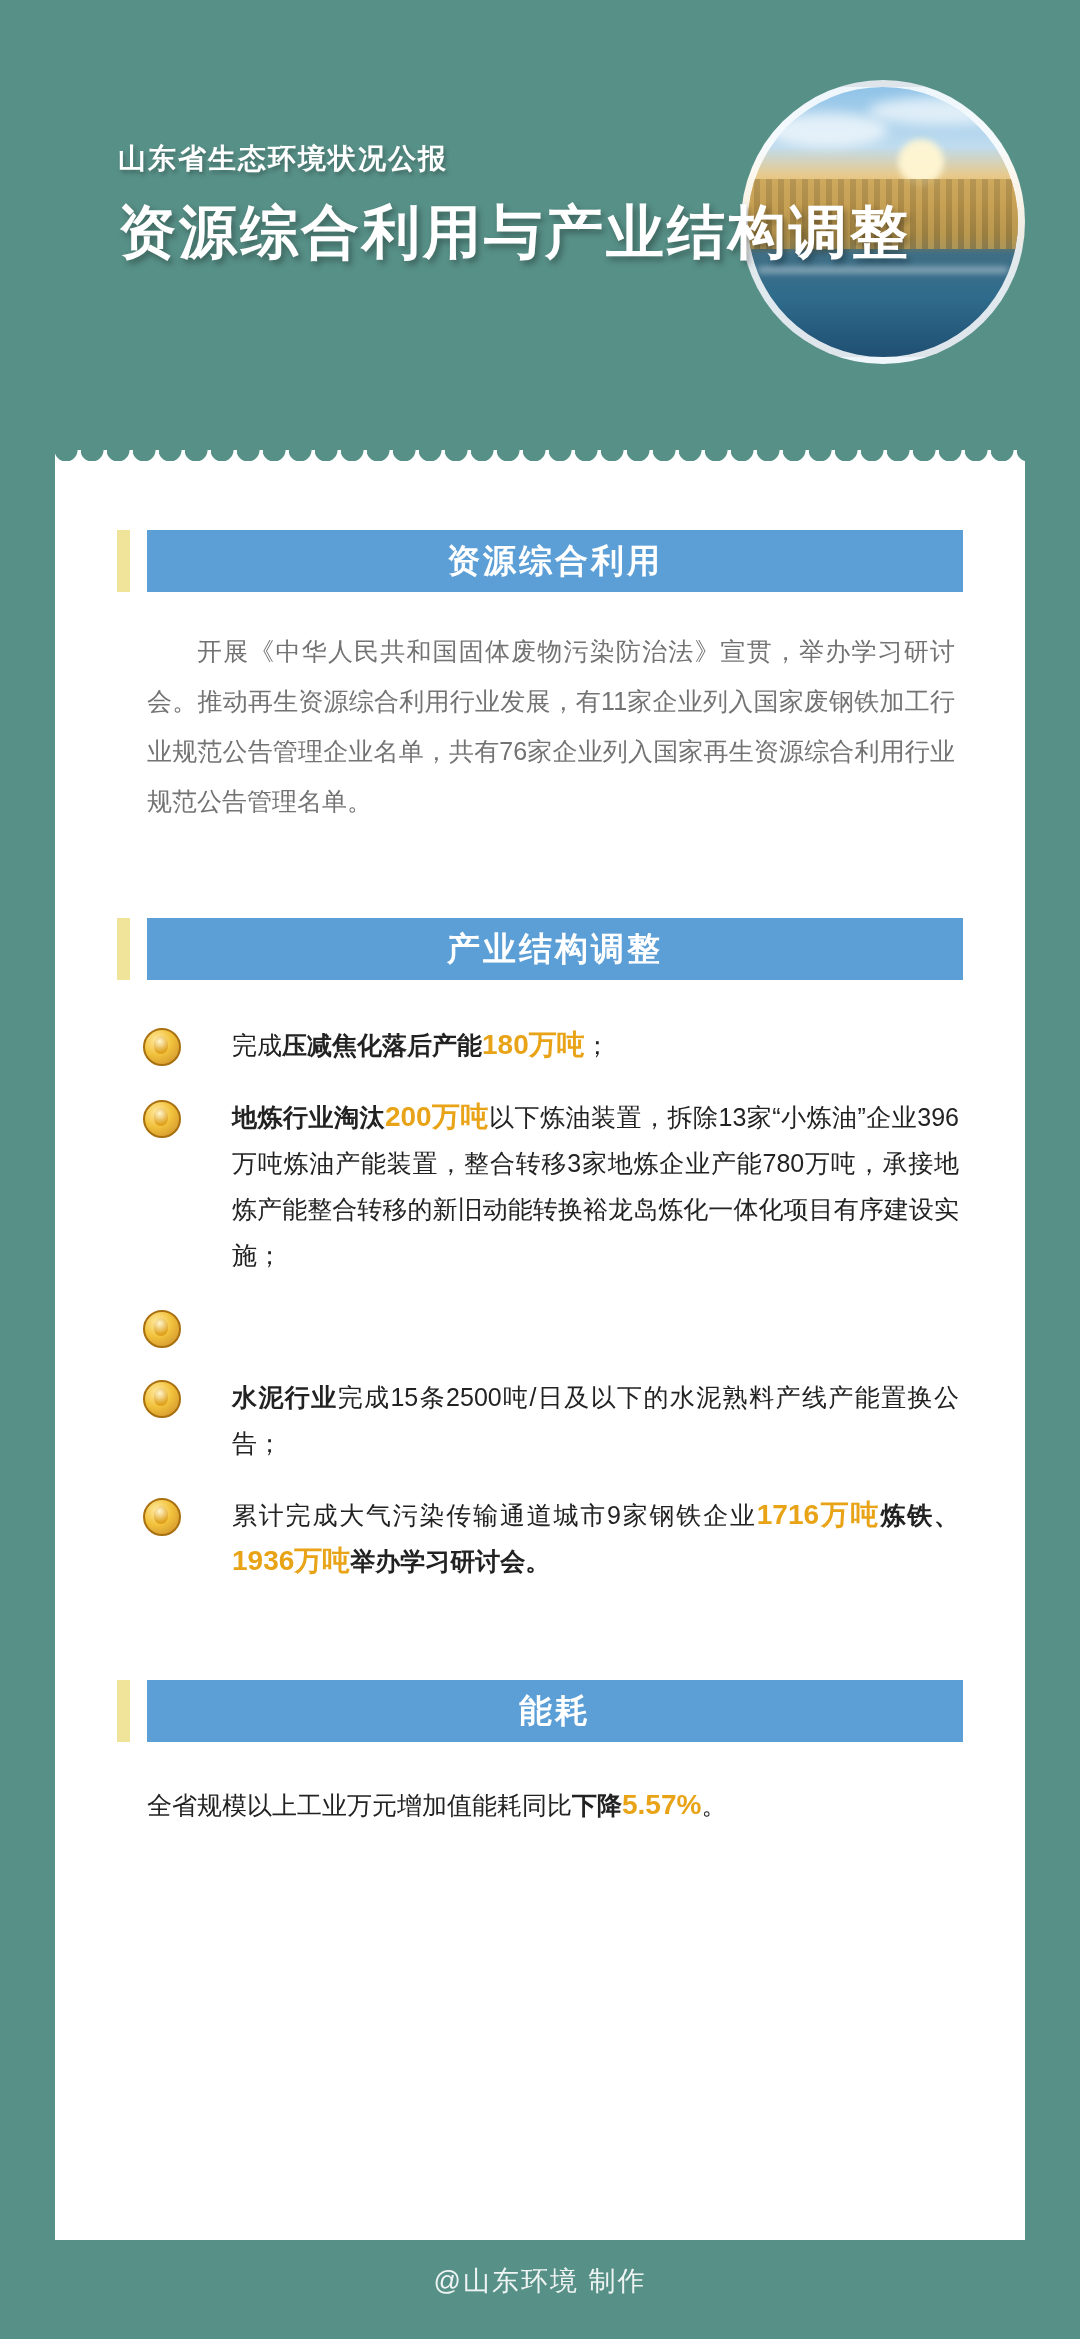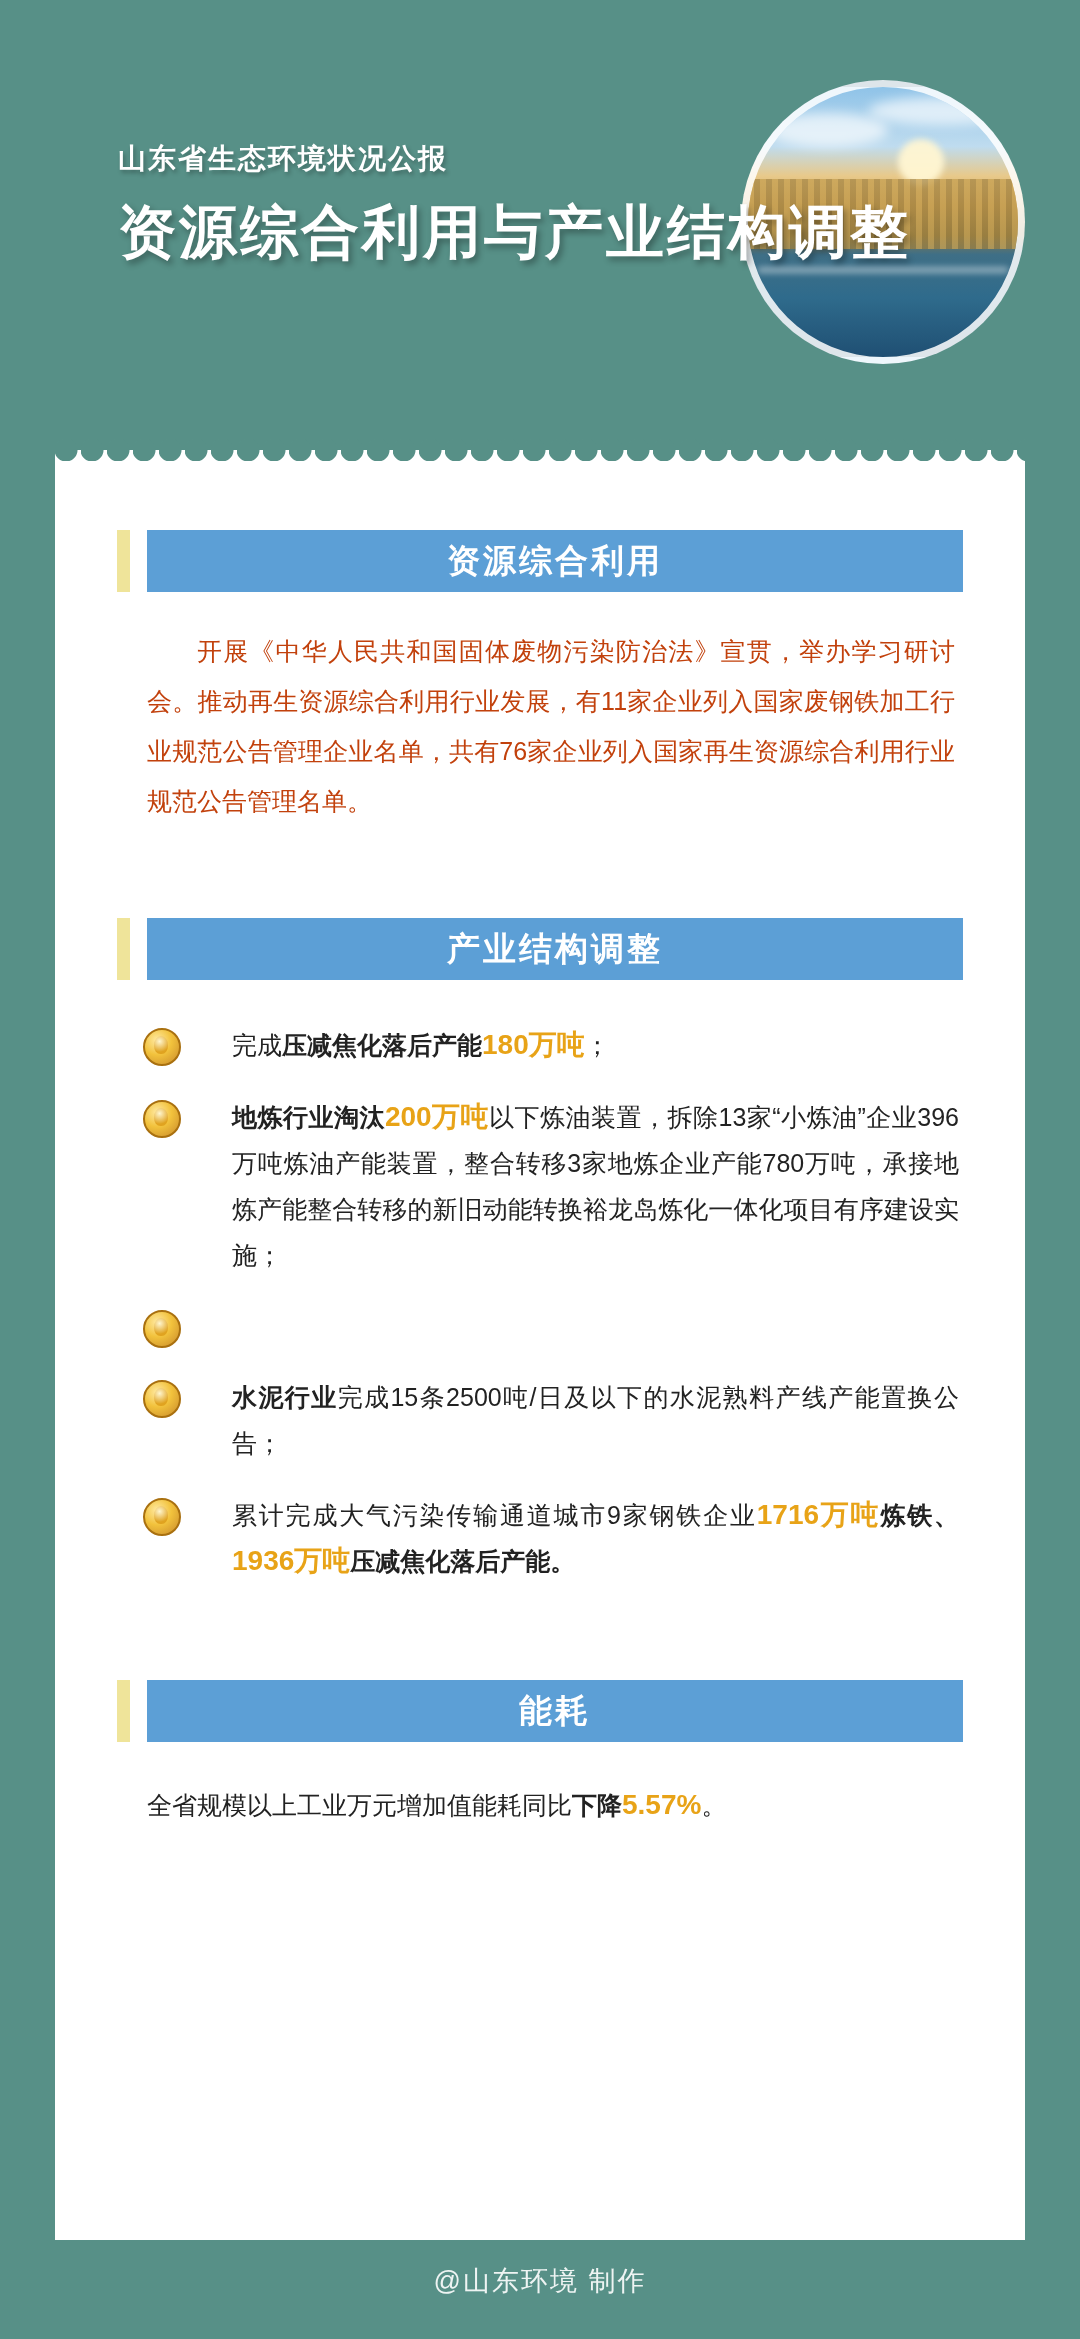--- a/index.html
+++ b/index.html
@@ -143,21 +143,21 @@
   .section-bar span {
     color: #ffffff;
     font-size: 33px;
     font-weight: bold;
     letter-spacing: 3px;
     font-family: Liberation Mono, monospace;
   }
 
   
   .para {
-    color: #c2410c;
+    color: #737373;
     font-size: 25px;
     line-height: 50px;
     text-indent: 50px;
     padding: 0 8px 0 30px;
     text-align: justify;
   }
 
   
   .bullets {
     padding: 8px 4px 0 26px;
@@ -266,21 +266,21 @@
         </div>
         <div class="bullet">
           <div class="bullet-icon"></div>
         </div>
         <div class="bullet">
           <div class="bullet-icon"></div>
           <div class="bullet-text"><span class="b">水泥行业</span><span>完成15条2500吨/日及以下的水泥熟料产线产能置换公告；</span></div>
         </div>
         <div class="bullet">
           <div class="bullet-icon"></div>
-          <div class="bullet-text"><span>累计完成大气污染传输通道城市9家钢铁企业</span><span class="hl">1716万吨</span><span class="b">炼铁、</span><span class="hl">1936万吨</span><span class="b">压减焦化落后产能。</span></div>
+          <div class="bullet-text"><span>累计完成大气污染传输通道城市9家钢铁企业</span><span class="hl">1716万吨</span><span class="b">炼铁、</span><span class="hl">1936万吨</span><span class="b">举办学习研讨会。</span></div>
         </div>
       </div>
 
     <div class="spacer-lg"></div>
 
     <div class="section-head">
       <div class="section-tick"></div>
       <div class="section-bar">
         <span>能耗</span>
       </div>

